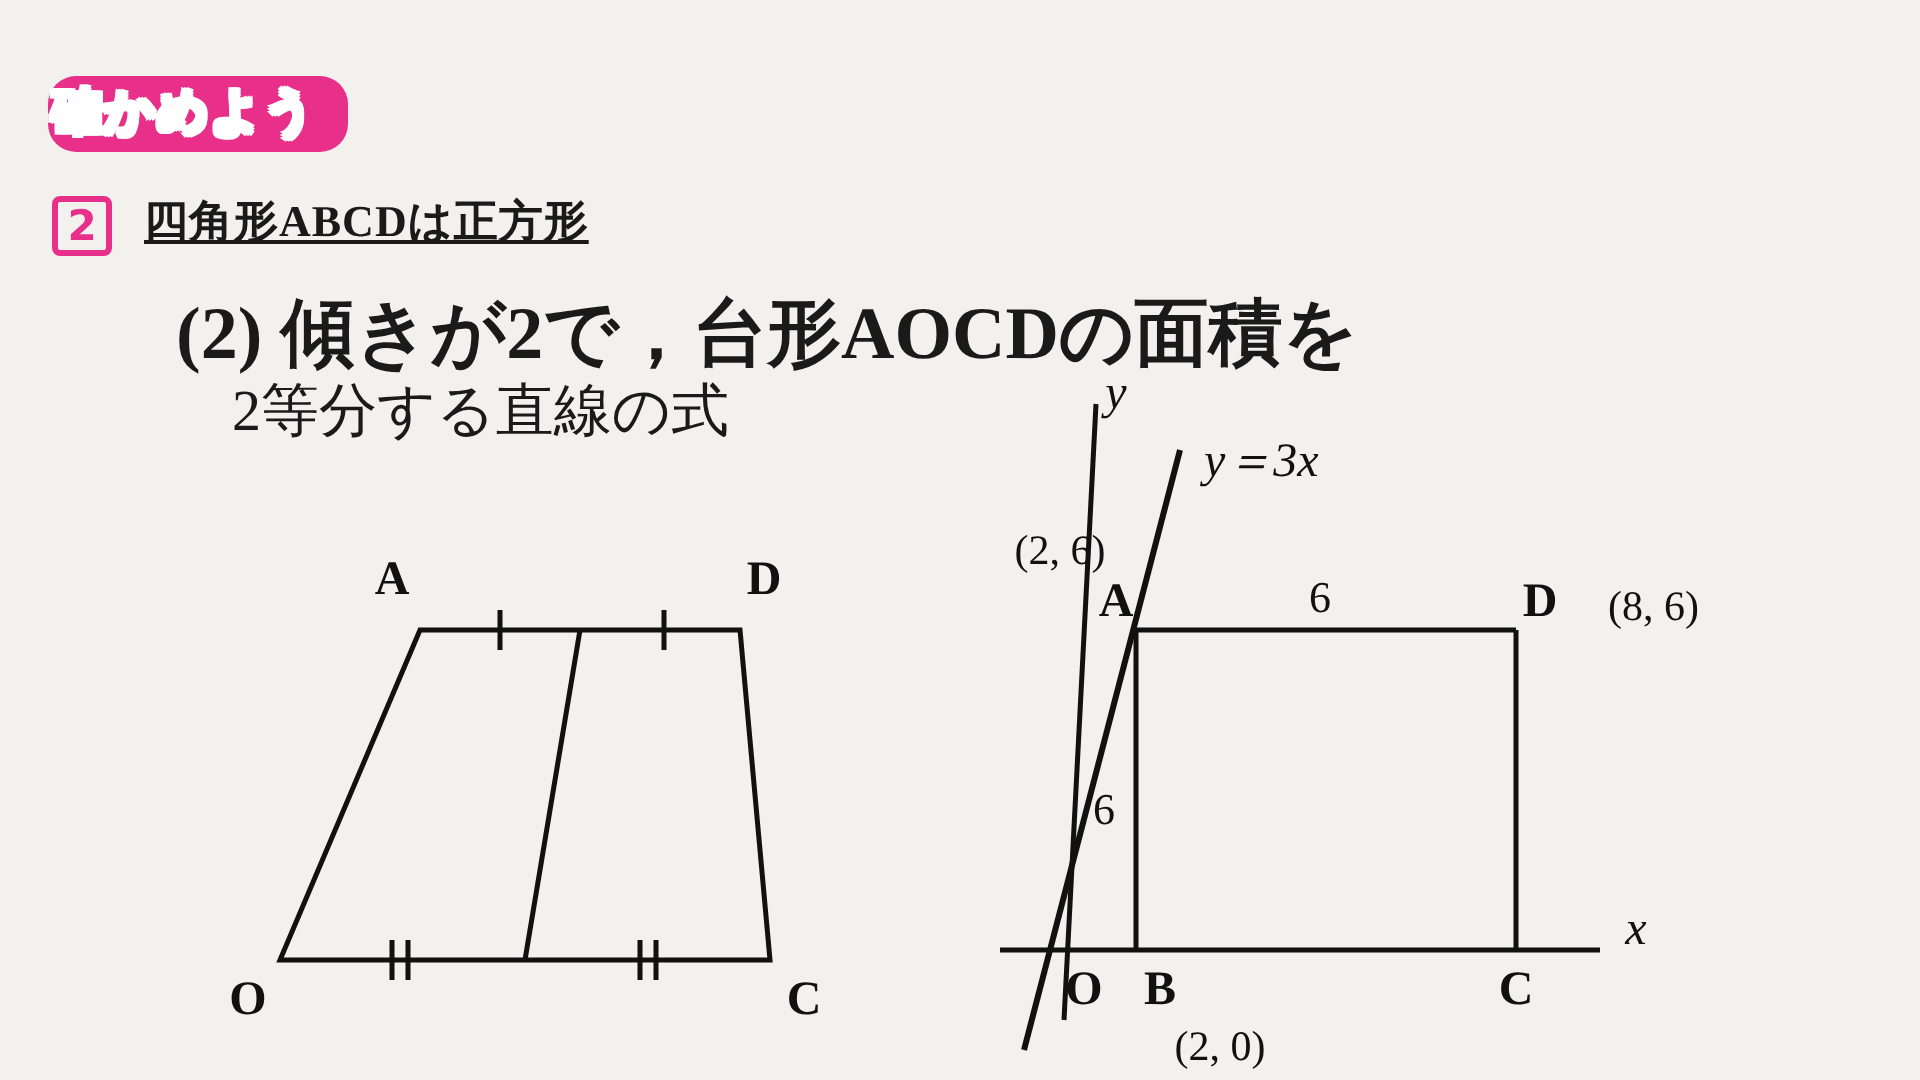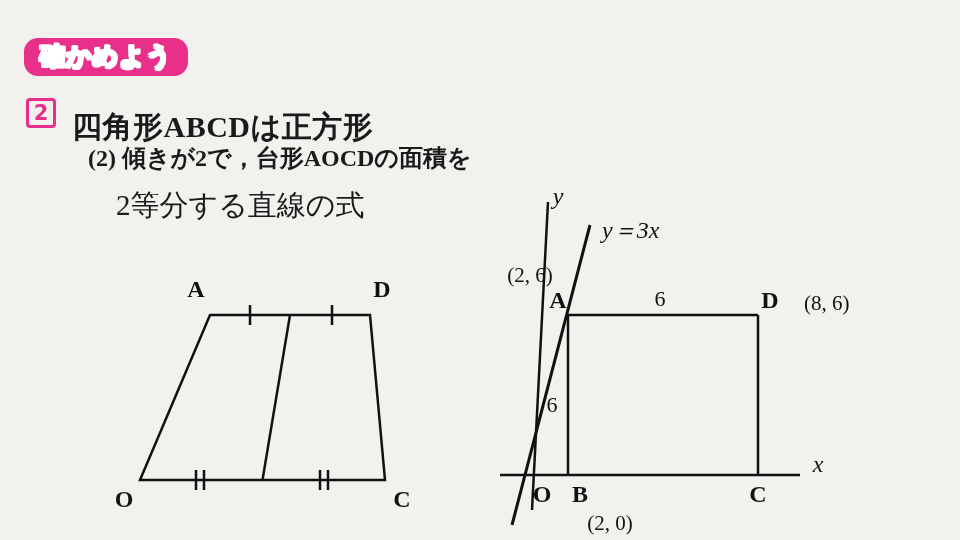--- a/index.html
+++ b/index.html
@@ -13,21 +13,21 @@
   }
   
   .banner{
     position:absolute;left:24px;top:38px;
     background:#e8308a;
     color:#ffffff;
     font-family:"DejaVu Sans", sans-serif;
     font-weight:bold;
     font-size:25px;
     letter-spacing:1px;
-    padding:4px 16px 6px 16px;
+    padding:4px 16px 6px 2px;
     border-radius:14px;
     line-height:1.1;
     text-shadow:
       -1.5px -1.5px 0 #fff, 1.5px -1.5px 0 #fff,
       -1.5px  1.5px 0 #fff, 1.5px  1.5px 0 #fff,
       -1.5px 0 0 #fff, 1.5px 0 0 #fff,
       0 -1.5px 0 #fff, 0 1.5px 0 #fff;
   }
   
   .qnum{
@@ -36,29 +36,30 @@
     border:3px solid #e8308a;
     border-radius:4px;
     color:#e8308a;
     font-family:"DejaVu Sans", sans-serif;
     font-weight:bold;
     font-size:21px;
     display:flex;align-items:center;justify-content:center;
     box-sizing:border-box;
   }
   .line1{
-    position:absolute;left:72px;top:107px;
-    font-size:30px;
+    position:absolute;left:72px;top:96px;
+    font-size:22px;
     font-weight:bold;
     letter-spacing:0.5px;
     white-space:nowrap;
+    text-decoration:underline;
   }
   .line2{
     position:absolute;left:88px;top:142px;
-    font-size:24px;
+    font-size:37px;
     font-weight:bold;
     white-space:nowrap;
   }
   .line3{
     position:absolute;left:116px;top:186px;
     font-size:29px;
     font-weight:normal;
     white-space:nowrap;
   }
 

